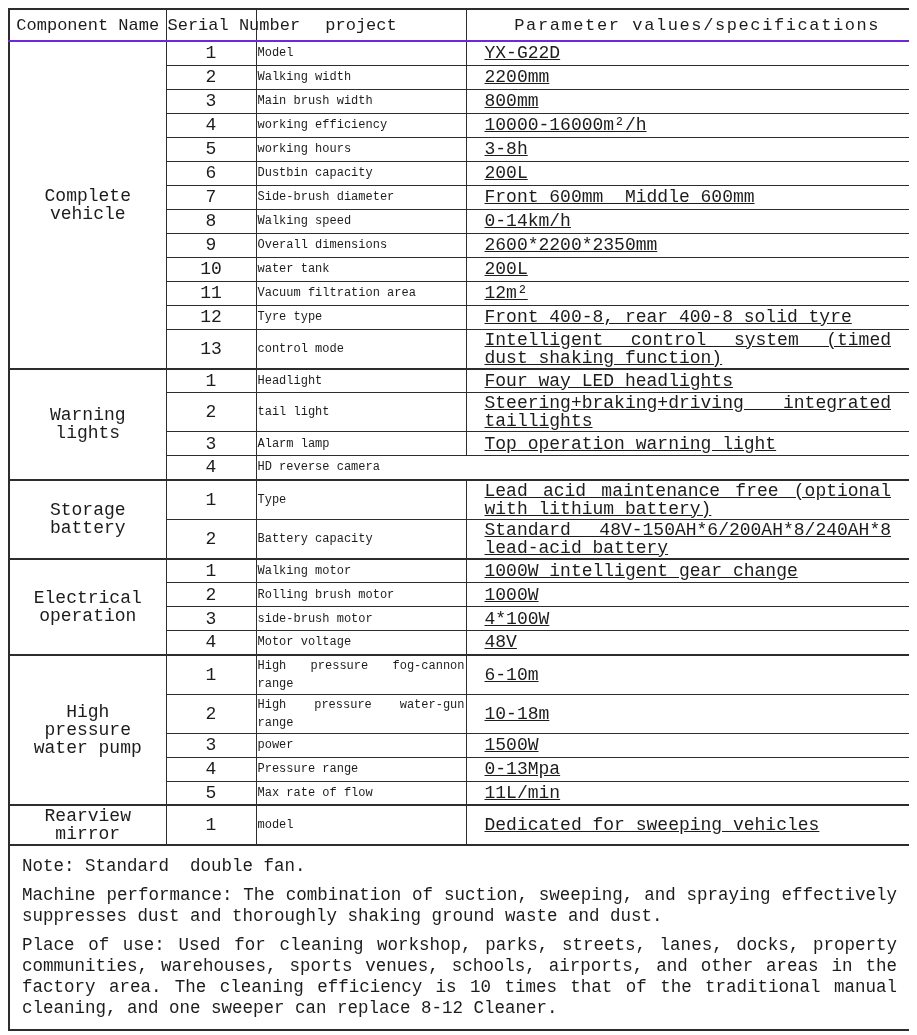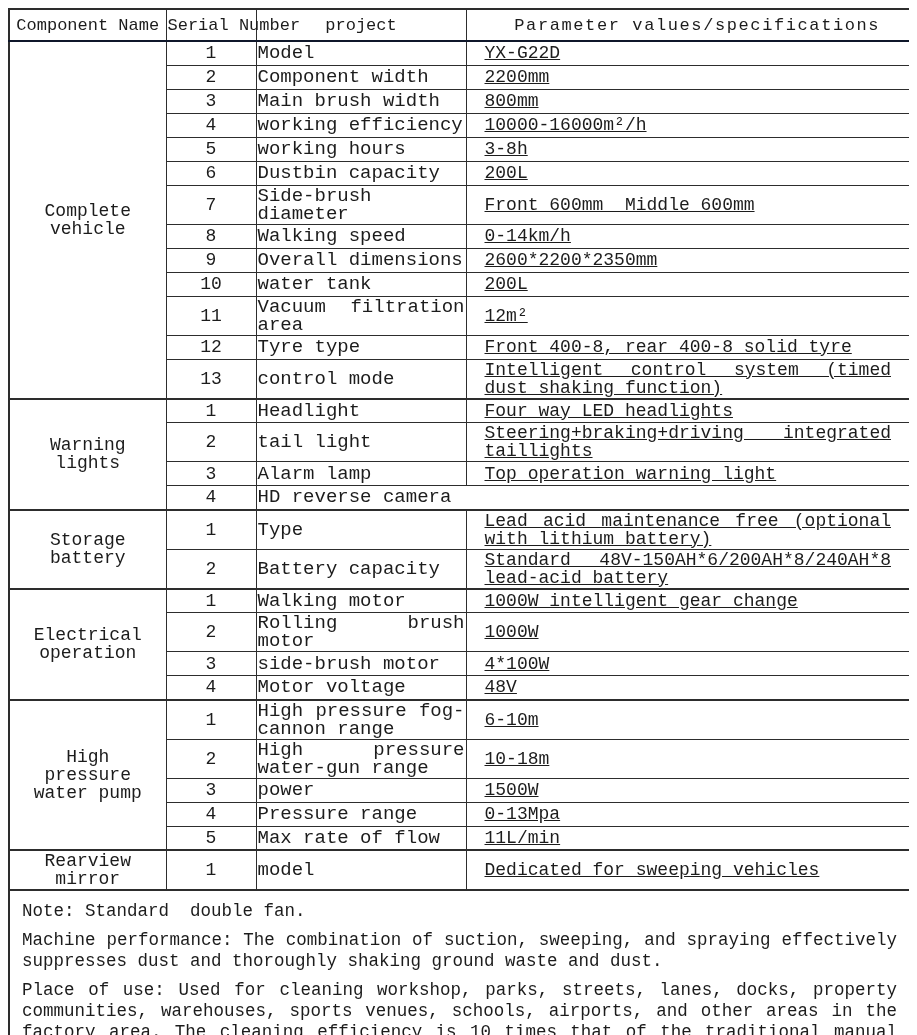--- a/index.html
+++ b/index.html
@@ -26,33 +26,33 @@
     font-size: 18px;
     line-height: 18px;
     padding: 1px 2px;
     word-wrap: normal;
   }
   thead tr { height: 32px; }
   thead th {
     font-size: 17px;
     line-height: 15px;
     text-align: center;
-    border-bottom: 2px solid #0f172a;
+    border-bottom: 2px solid #6d28d9;
     padding: 1px;
   }
   th.param-h { letter-spacing: 1.6px; padding-left: 20px; }
   tbody tr { height: 24px; }
   td.comp {
     text-align: center;
     padding: 1px 16px;
   }
   td.serial { text-align: center; }
   td.proj {
     text-align: justify;
-    font-size: 19px;
+    font-size: 12px;
     padding: 1px 1px;
     margin-top: 21px;
   }
   td.val {
     text-align: justify;
     padding: 1px 18px;
     text-decoration: underline;
   }
   tr.section-start td { border-top: 2px solid #2d2d2d; }
   tbody.footer td {
@@ -87,21 +87,21 @@
   </thead>
   <tbody id="spec-body">
       <tr class="section-start">
         <td class="comp" rowspan="13">Complete vehicle</td>
         <td class="serial">1</td>
         <td class="proj">Model</td>
         <td class="val">YX-G22D</td>
       </tr>
       <tr>
         <td class="serial">2</td>
-        <td class="proj">Component width</td>
+        <td class="proj">Walking width</td>
         <td class="val">2200mm</td>
       </tr>
       <tr>
         <td class="serial">3</td>
         <td class="proj">Main brush width</td>
         <td class="val">800mm</td>
       </tr>
       <tr>
         <td class="serial">4</td>
         <td class="proj">working efficiency</td>

